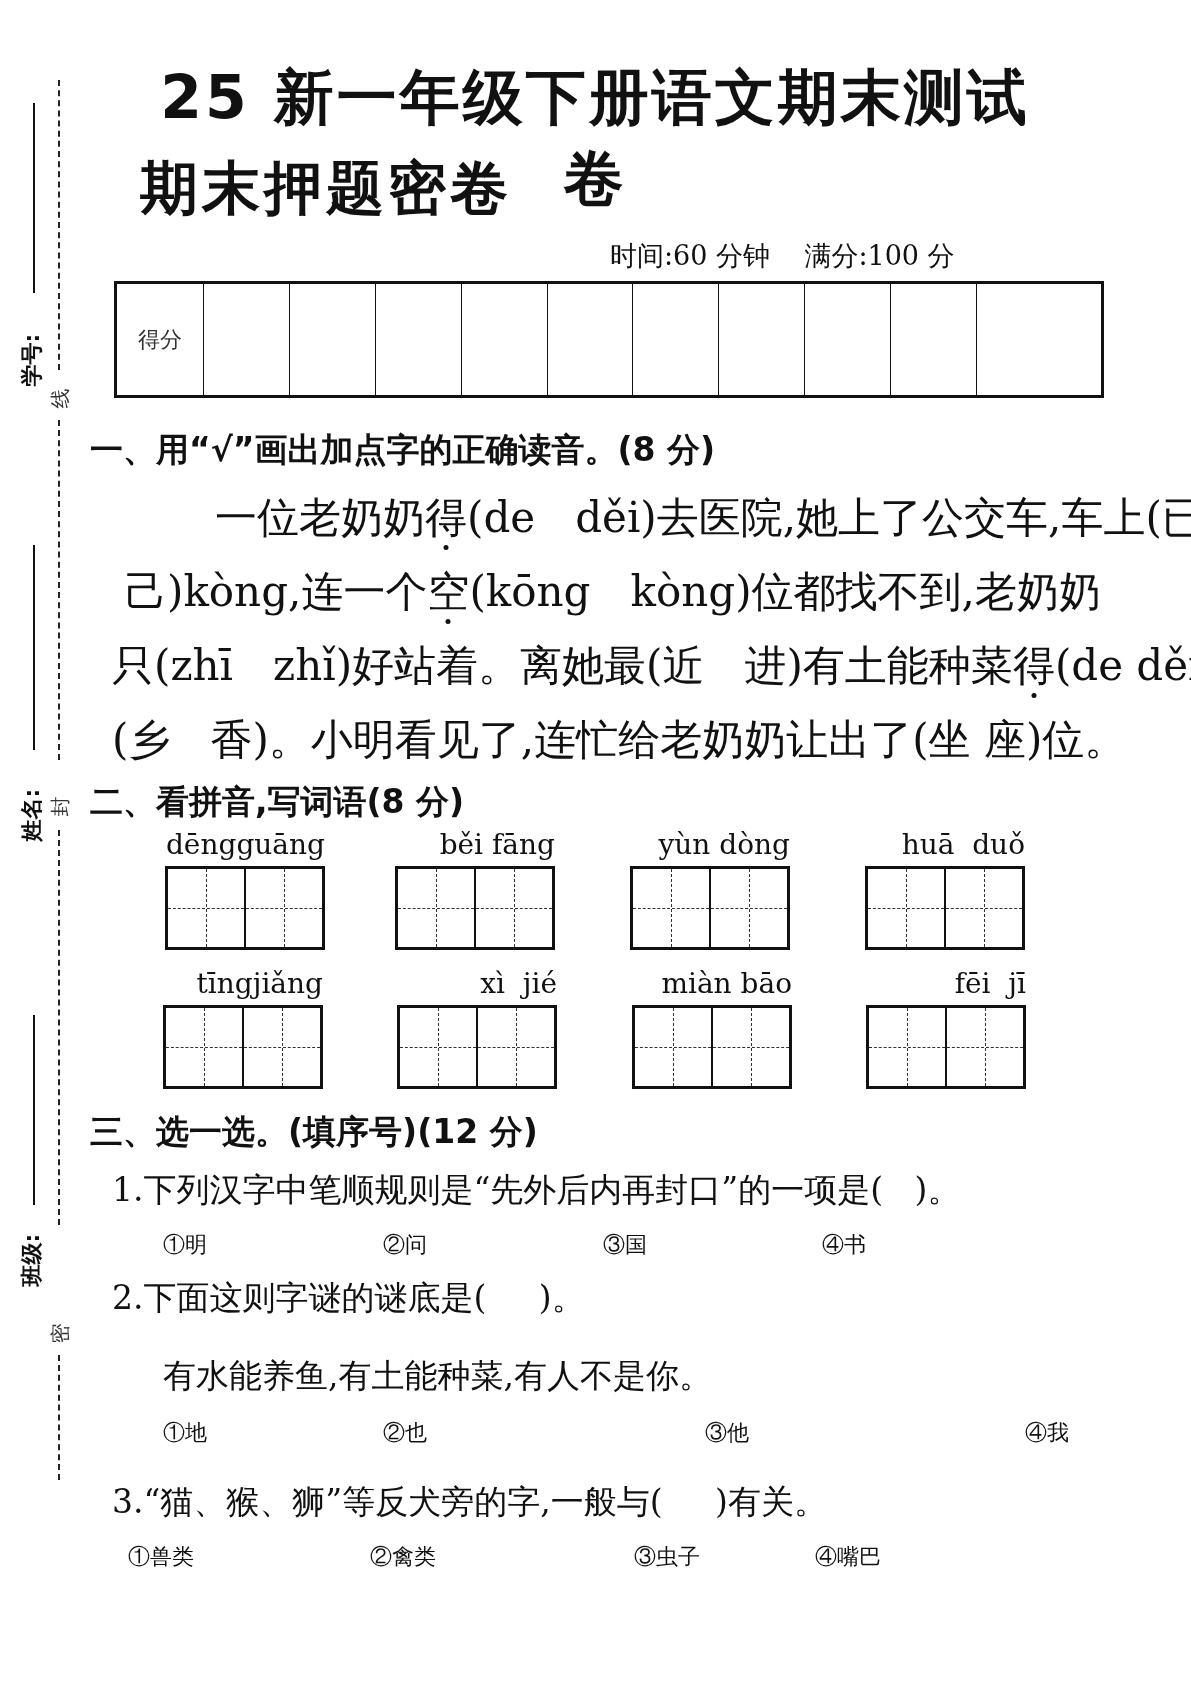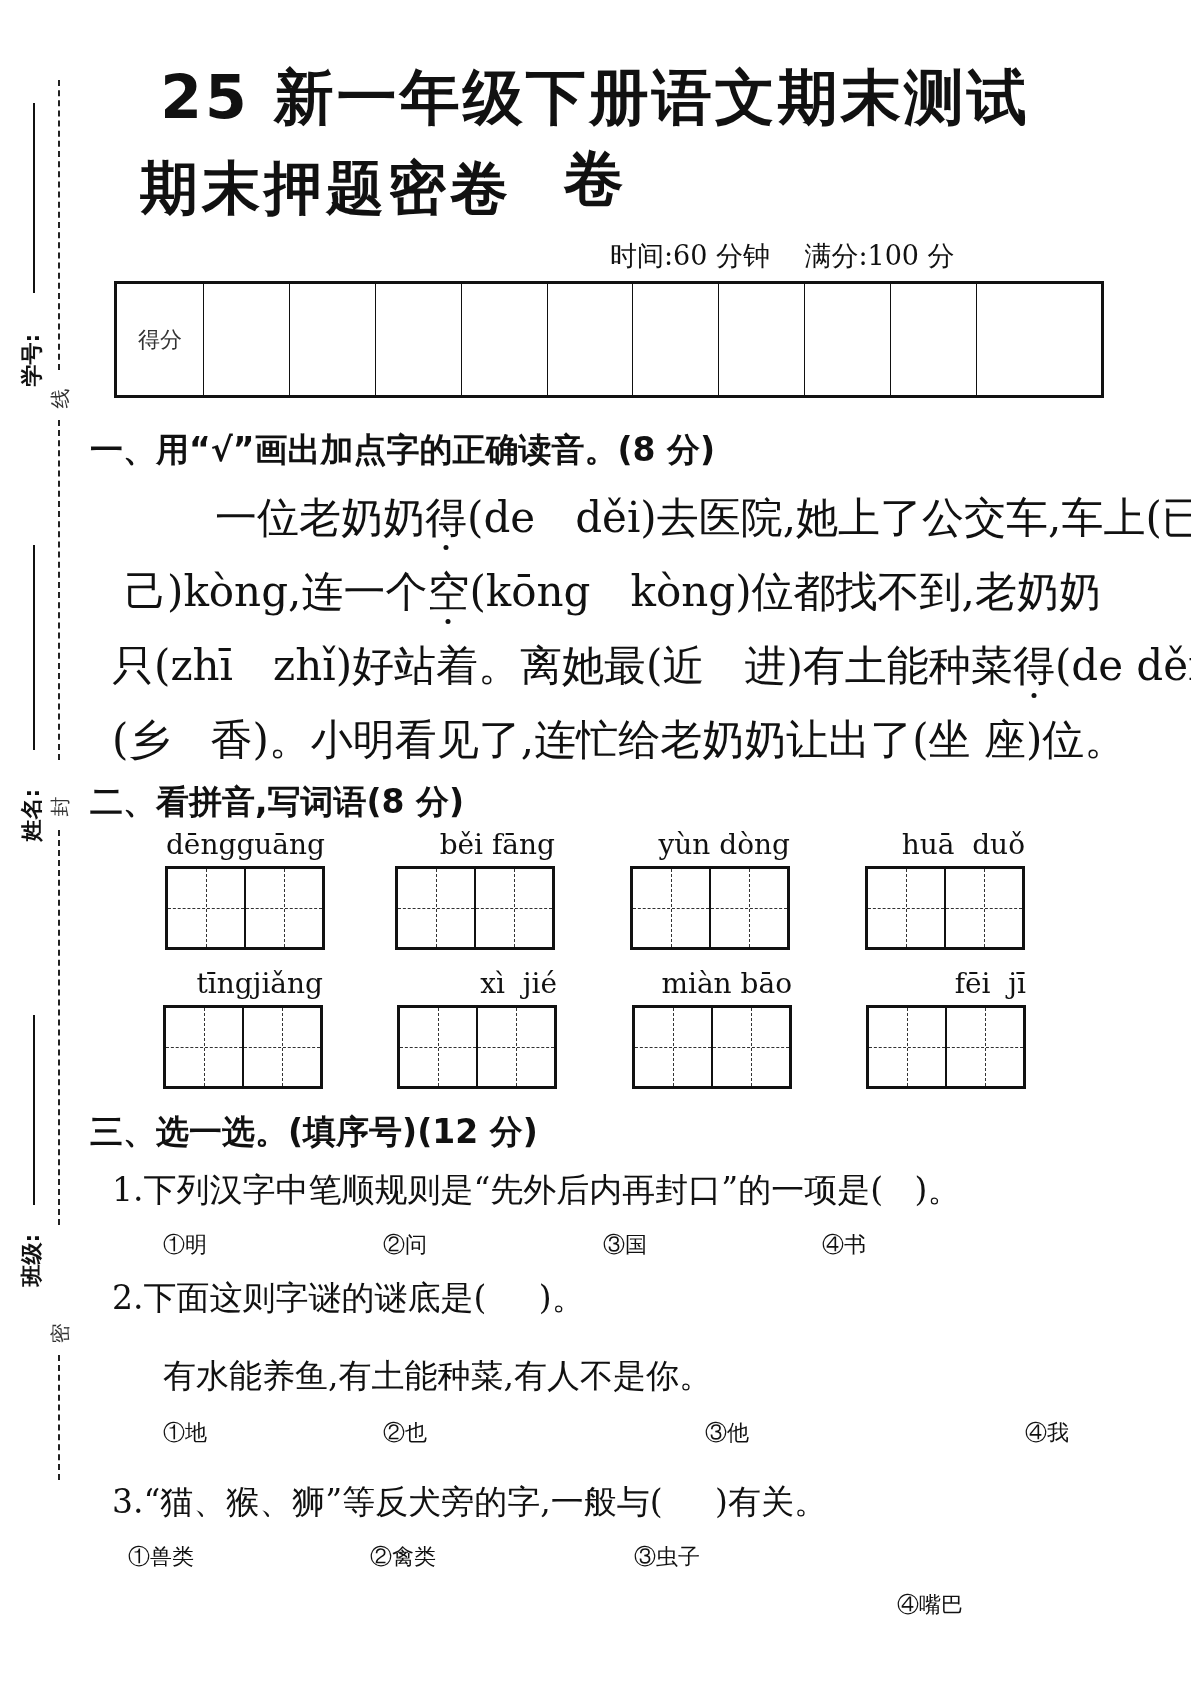--- a/index.html
+++ b/index.html
@@ -206,13 +206,13 @@
 <div class="q-line" style="left:163px;top:1354px;">有水能养鱼,有土能种菜,有人不是你。</div>
 <div class="opt" style="left:163px;top:1418px;">①地</div>
 <div class="opt" style="left:383px;top:1418px;">②也</div>
 <div class="opt" style="left:705px;top:1418px;">③他</div>
 <div class="opt" style="left:1025px;top:1418px;">④我</div>
 
 <div class="q-line" style="left:112px;top:1480px;text-align:center;">3.“猫、猴、狮”等反犬旁的字,一般与(     )有关。</div>
 <div class="opt" style="left:128px;top:1542px;">①兽类</div>
 <div class="opt" style="left:370px;top:1542px;">②禽类</div>
 <div class="opt" style="left:610px;top:1542px;margin-left:24px;">③虫子</div>
-<div class="opt" style="left:897px;top:1542px;margin-top:48px;">④嘴巴</div>
+<div class="opt" style="left:815px;top:1542px;">④嘴巴</div>
 
 </body></html>

